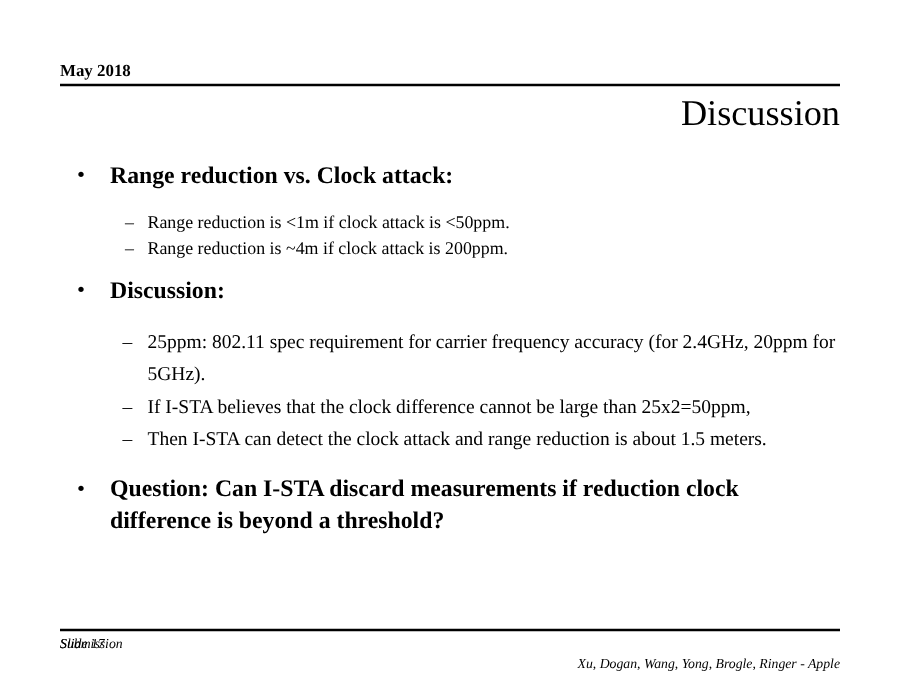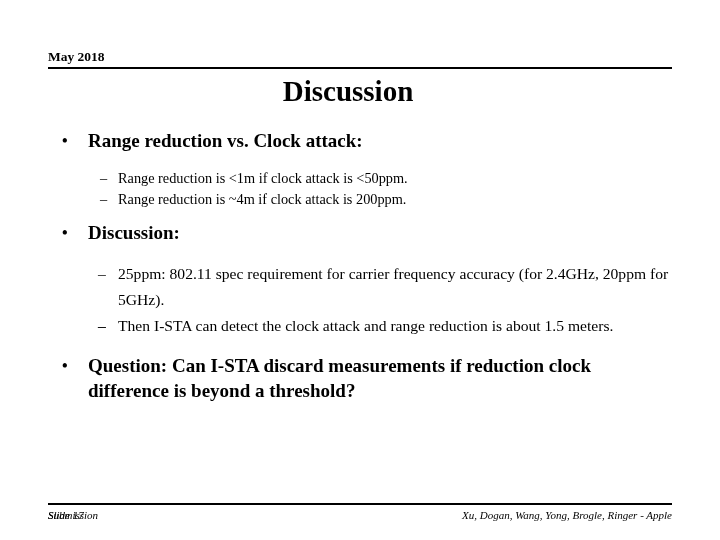--- a/index.html
+++ b/index.html
@@ -42,26 +42,26 @@
   .header-doc  { text-align: right; }
   .header-rule {
     margin-top: 2px;
     border-bottom: 2px solid #000;
     width: 100%;
   }
 
   
   .title {
     position: absolute;
-    left: 36px;
+    left: 48px;
     top: 74px;
     width: 624px;
-    text-align: center;
+    text-align: right;
     font-size: 29px;
-    font-weight: bold;
+    font-weight: normal;
     line-height: 34px;
     letter-spacing: 0px;
   }
 
   
   .body {
     position: absolute;
     left: 48px;
     top: 128px;
     width: 628px;
@@ -145,21 +145,21 @@
   .footer-center {
     position: absolute;
     left: 0;
     right: 0;
     top: 0;
     text-align: left;
   }
   .footer-right {
     position: absolute;
     right: 0;
-    top: 0;
+    top: 16px;
   }
 </style>
 </head>
 <body>
 
 <div class="slide">
 
   <div class="header">
     <div class="header-row">
       <span class="header-date">May 2018</span>
@@ -197,20 +197,21 @@
 
     <div class="gap-c"></div>
 
     <div class="l2b">
       <span class="marker">–</span>
       <span>25ppm:  802.11 spec requirement for carrier frequency accuracy (for 2.4GHz,  20ppm for 5GHz).</span>
     </div>
 
     <div class="l2b">
       <span class="marker">–</span>
+      <span>If I-STA believes that the clock difference cannot be large than 25x2=50ppm,</span>
     </div>
 
     <div class="l2b">
       <span class="marker">–</span>
       <span>Then I-STA can detect the clock attack and range reduction is about 1.5 meters.</span>
     </div>
 
     <div class="gap-c"></div>
 
     <div class="l1">

